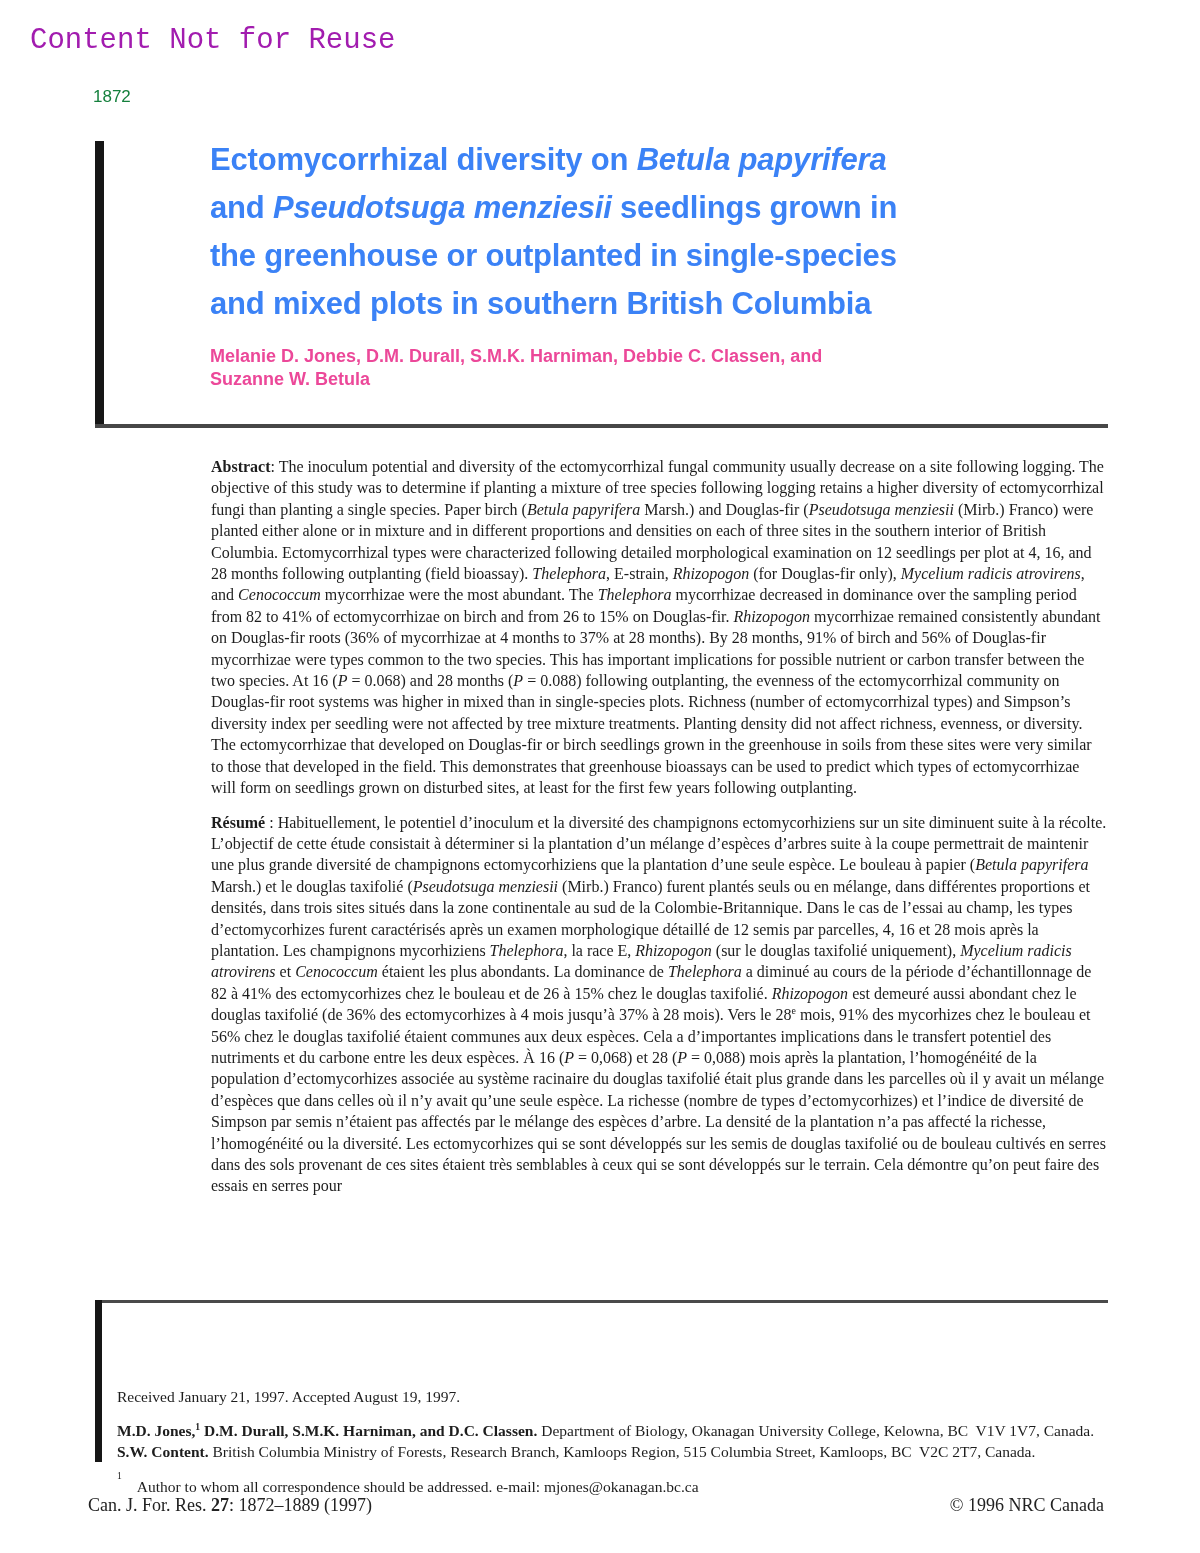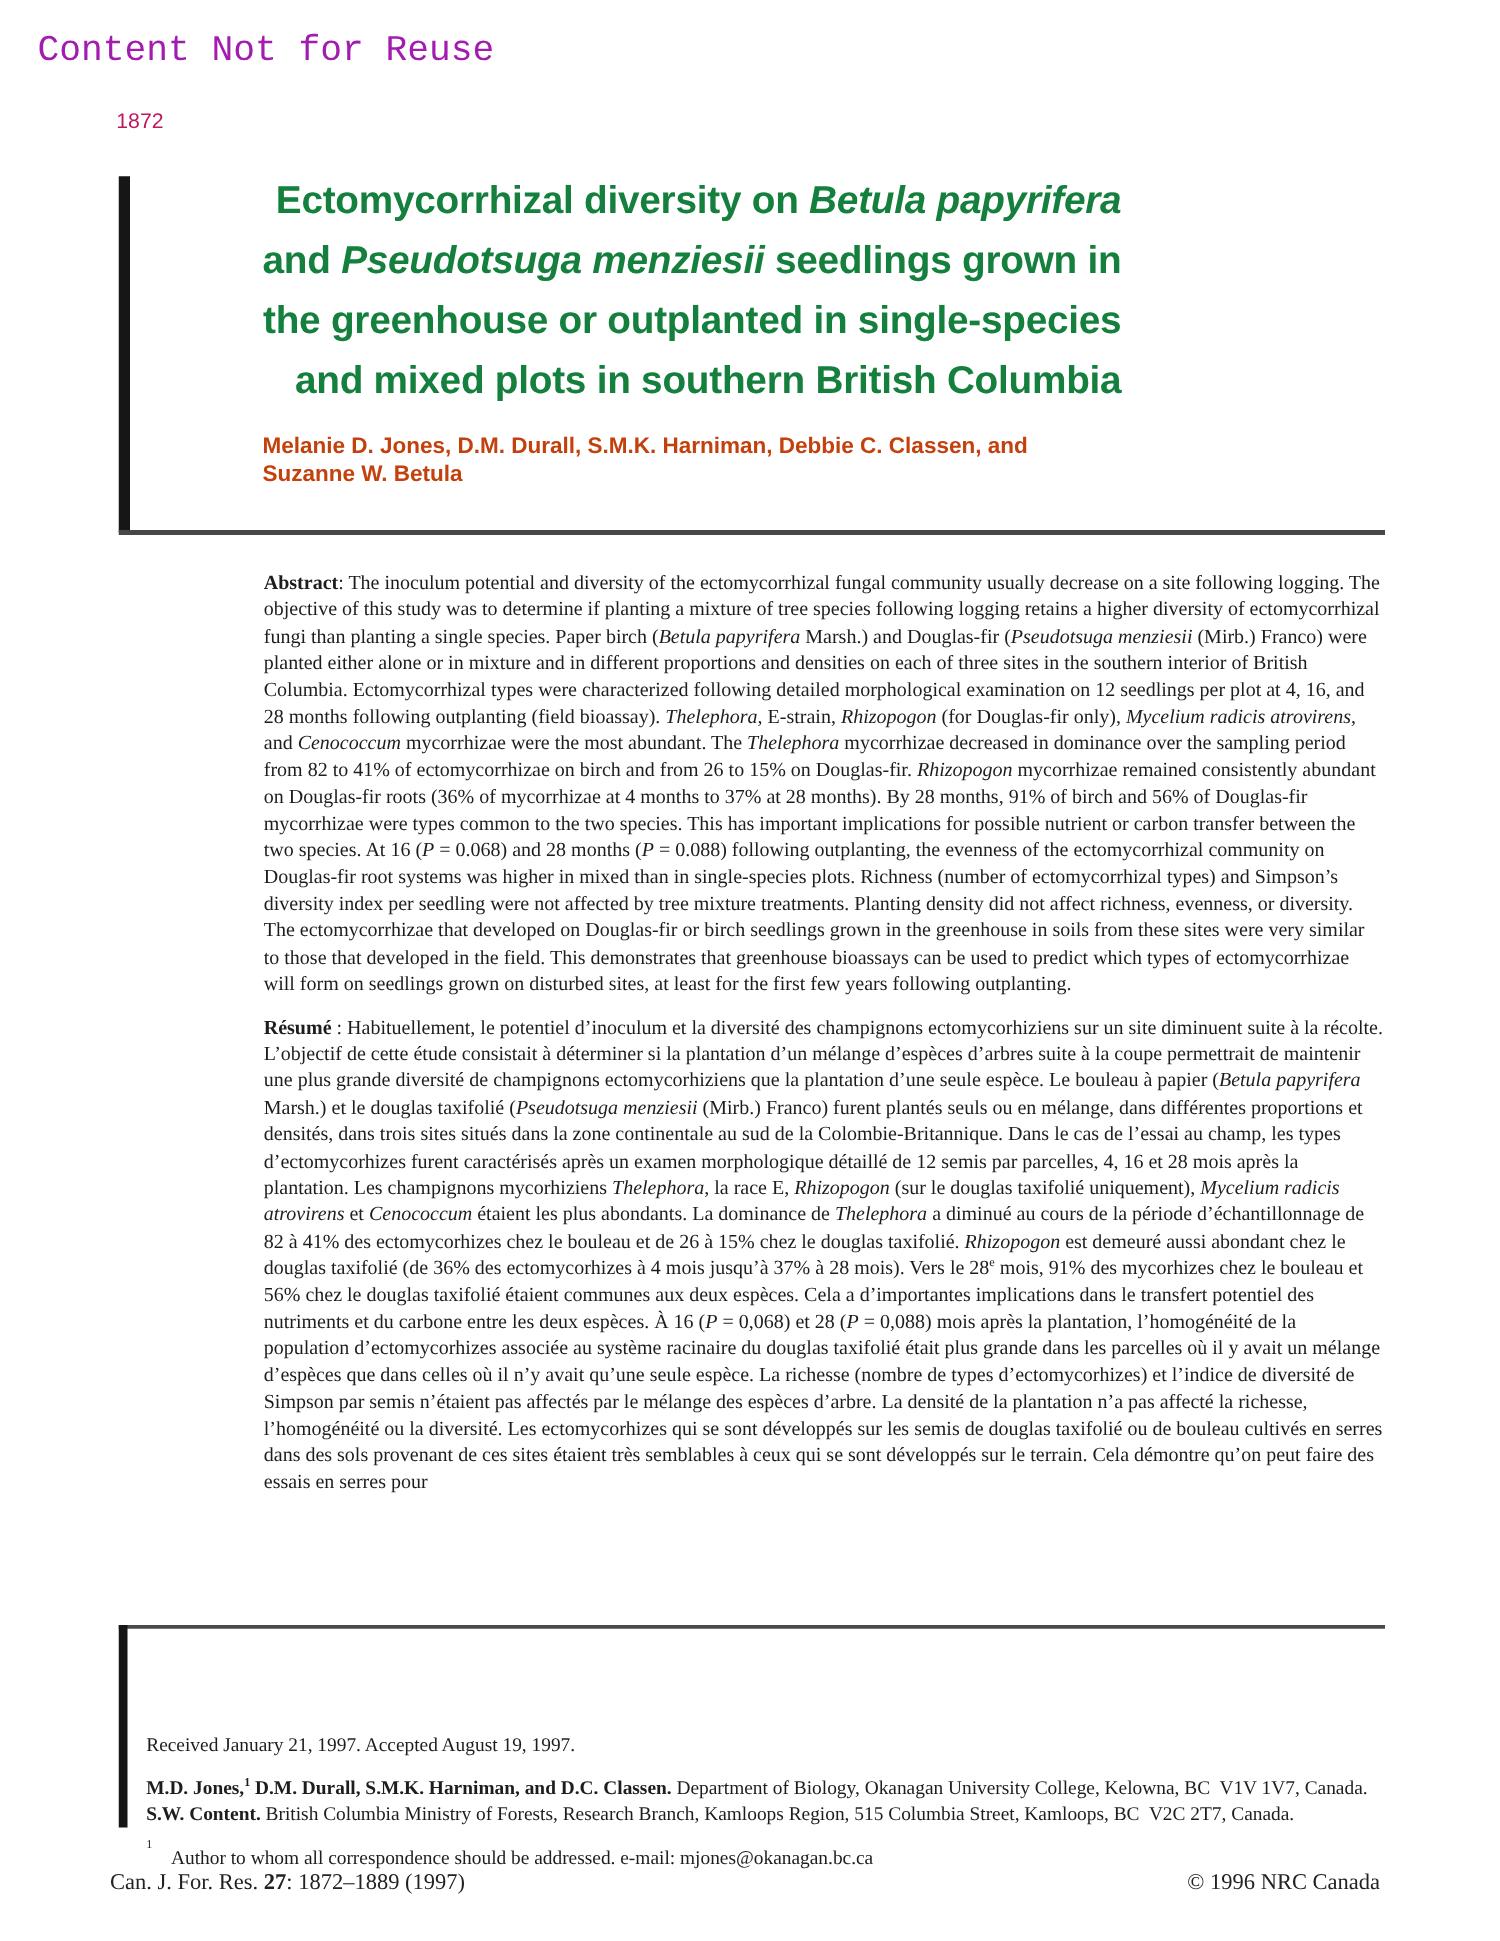--- a/index.html
+++ b/index.html
@@ -6,33 +6,33 @@
   body{
     width:1200px;height:1553px;background:#ffffff;position:relative;
     font-family:"Liberation Serif",serif;color:#1d1d1d;
   }
   .watermark{
     position:absolute;left:30px;top:24px;
     font-family:Liberation Mono, monospace;font-size:29px;color:#a21caf;
   }
   .pageno{
     position:absolute;left:93px;top:87px;
-    font-family:"Liberation Sans",sans-serif;font-size:17px;color:#be185d;
+    font-family:"Liberation Sans",sans-serif;font-size:17px;color:#15803d;
   }
   .title-vbar{position:absolute;left:95px;top:141px;width:9px;height:285px;background:#161616;}
   .title-hrule{position:absolute;left:95px;top:424px;width:1013px;height:4px;background:#474747;}
   .title{
     position:absolute;left:210px;top:136px;margin:0;
     font-family:"Liberation Sans",sans-serif;font-weight:bold;
-    font-size:31px;line-height:48px;color:#15803d;letter-spacing:-0.2px;text-align:right;
+    font-size:31px;line-height:48px;color:#3b82f6;letter-spacing:-0.2px;
   }
   .authors{
     position:absolute;left:210px;top:345px;
     font-family:"Liberation Sans",sans-serif;font-weight:bold;
-    font-size:18px;line-height:23px;color:#c2410c;
+    font-size:18px;line-height:23px;color:#ec4899;
   }
   .main-col{
     position:absolute;left:211px;top:456px;width:897px;
     font-size:16px;line-height:21.4px;color:#1d1d1d;text-align:left;
   }
   .para{margin:0 0 13px 0;}
   sup{font-size:0.62em;line-height:0;}
   .footer-hrule{position:absolute;left:95px;top:1300px;width:1013px;height:3px;background:#4a4a4a;}
   .footer-vbar{position:absolute;left:95px;top:1300px;width:7px;height:162px;background:#161616;}
   .footer{

